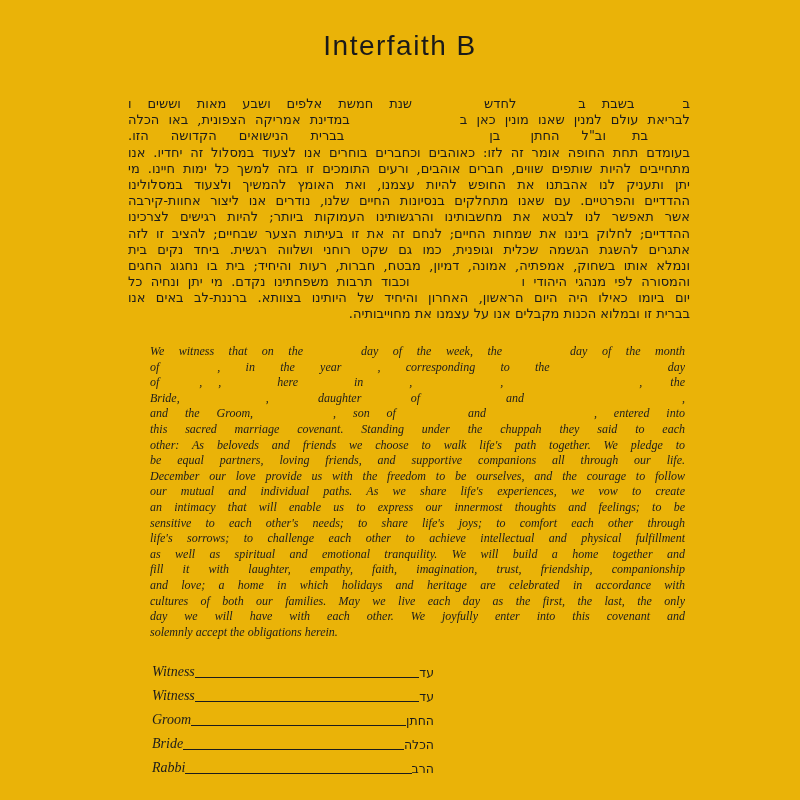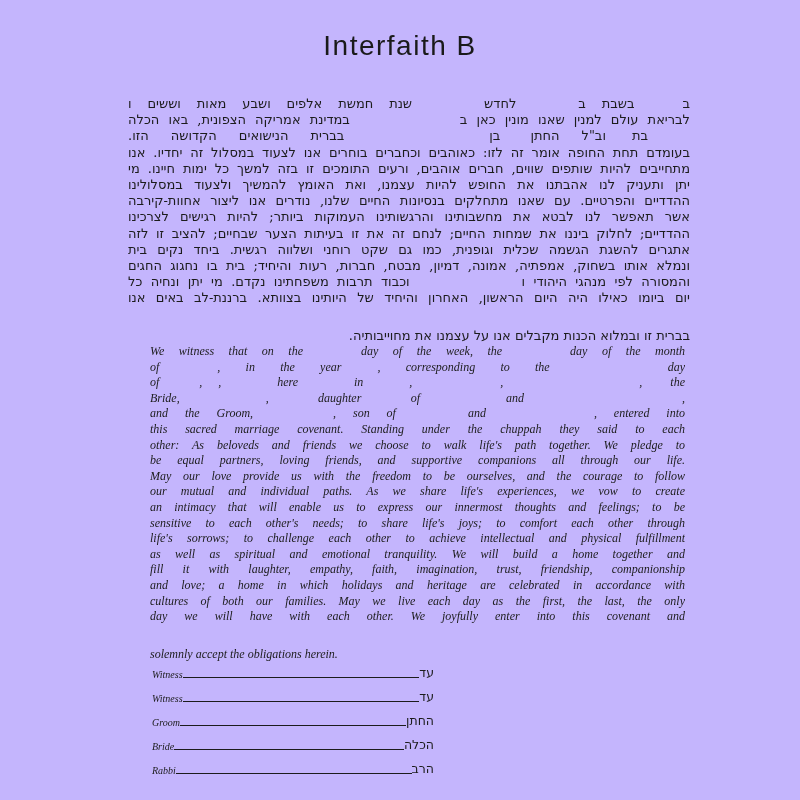--- a/index.html
+++ b/index.html
@@ -1,20 +1,20 @@
 <!DOCTYPE html>
 <html><head>
 <meta charset="utf-8">
 <style>
   html,body{margin:0;padding:0;background:#e8e8e8;}
   .page{
     position:relative;
     width:800px;height:800px;
     margin:0 auto;
-    background:#c4b5fd;
+    background:#eab308;
     color:#1c1c1c;
     overflow:hidden;
   }
   .doc-title{
     position:absolute;
     top:30px;left:0;right:0;
     text-align:center;
     font-family:"Liberation Sans", sans-serif;
     font-size:28px;
     font-weight:400;
@@ -36,37 +36,37 @@
     font-style:italic;
     font-size:12px;
   }
   .english-block .tline{height:15.6px;line-height:15.6px;}
   .tline{
     text-align:justify;
     text-align-last:justify;
     overflow:hidden;
     white-space:normal;
   }
-  .tline-last{text-align-last:start;margin-top:22px;}
+  .tline-last{text-align-last:start;}
   .blank{display:inline-block;height:1px;vertical-align:baseline;}
   .signature-block{
     position:absolute;
     top:664px;left:152px;width:282px;
   }
   .sig-row{
     display:flex;
     align-items:flex-end;
     width:282px;
     height:16px;
     margin-bottom:8px;
   }
   .sig-label{
     font-family:"Liberation Serif","DejaVu Serif",serif;
     font-style:italic;
-    font-size:10px;
+    font-size:14px;
     white-space:nowrap;
   }
   .sig-line{
     flex:1;
     border-bottom:1px solid #1c1c1c;
     margin-bottom:2px;
     min-width:40px;
   }
   .sig-hebrew{
     font-family:"DejaVu Serif","DejaVu Sans",serif;
@@ -101,21 +101,21 @@
 
   <div class="english-block">
       <div class="tline"><span>We witness that on the</span><span class="blank" style="width: 58px;"></span><span>day of the week, the</span><span class="blank" style="width: 68px;"></span><span>day of the month</span></div>
       <div class="tline"><span>of</span><span class="blank" style="width: 58px;"></span><span>, in the year</span><span class="blank" style="width: 36px;"></span><span>, corresponding to the</span><span class="blank" style="width: 118px;"></span><span>day</span></div>
       <div class="tline"><span>of</span><span class="blank" style="width: 40px;"></span><span>,</span><span class="blank" style="width: 16px;"></span><span>, here in</span><span class="blank" style="width: 46px;"></span><span>,</span><span class="blank" style="width: 88px;"></span><span>,</span><span class="blank" style="width: 136px;"></span><span>,</span><span class="blank" style="width: 28px;"></span><span>the</span></div>
       <div class="tline"><span>Bride,</span><span class="blank" style="width: 86px;"></span><span>, daughter of</span><span class="blank" style="width: 86px;"></span><span>and</span><span class="blank" style="width: 158px;"></span><span>,</span></div>
       <div class="tline"><span>and the Groom,</span><span class="blank" style="width: 80px;"></span><span>, son of</span><span class="blank" style="width: 72px;"></span><span>and</span><span class="blank" style="width: 108px;"></span><span>, entered into</span></div>
       <div class="tline"><span>this sacred marriage covenant.  Standing under the chuppah they said to each</span></div>
       <div class="tline"><span>other:  As beloveds and friends we choose to walk life's path together. We pledge to</span></div>
       <div class="tline"><span>be equal partners, loving friends, and supportive companions all through our life.</span></div>
-      <div class="tline"><span>May our love provide us with the freedom to be ourselves, and the courage to follow</span></div>
+      <div class="tline"><span>December our love provide us with the freedom to be ourselves, and the courage to follow</span></div>
       <div class="tline"><span>our mutual and individual paths.  As we share life's experiences, we vow to create</span></div>
       <div class="tline"><span>an intimacy that will enable us to express our innermost thoughts and feelings; to be</span></div>
       <div class="tline"><span>sensitive to each other's needs; to share life's joys; to comfort each other through</span></div>
       <div class="tline"><span>life's sorrows; to challenge each other to achieve intellectual and physical fulfillment</span></div>
       <div class="tline"><span>as well as spiritual and emotional tranquility.  We will build a home together and</span></div>
       <div class="tline"><span>fill it with laughter, empathy, faith, imagination, trust, friendship, companionship</span></div>
       <div class="tline"><span>and love; a home in which holidays and heritage are celebrated in accordance with</span></div>
       <div class="tline"><span>cultures of both our families.  May we live each day as the first, the last, the only</span></div>
       <div class="tline"><span>day we will have with each other.   We joyfully enter into this covenant and</span></div>
       <div class="tline tline-last"><span>solemnly accept the obligations herein.</span></div>

